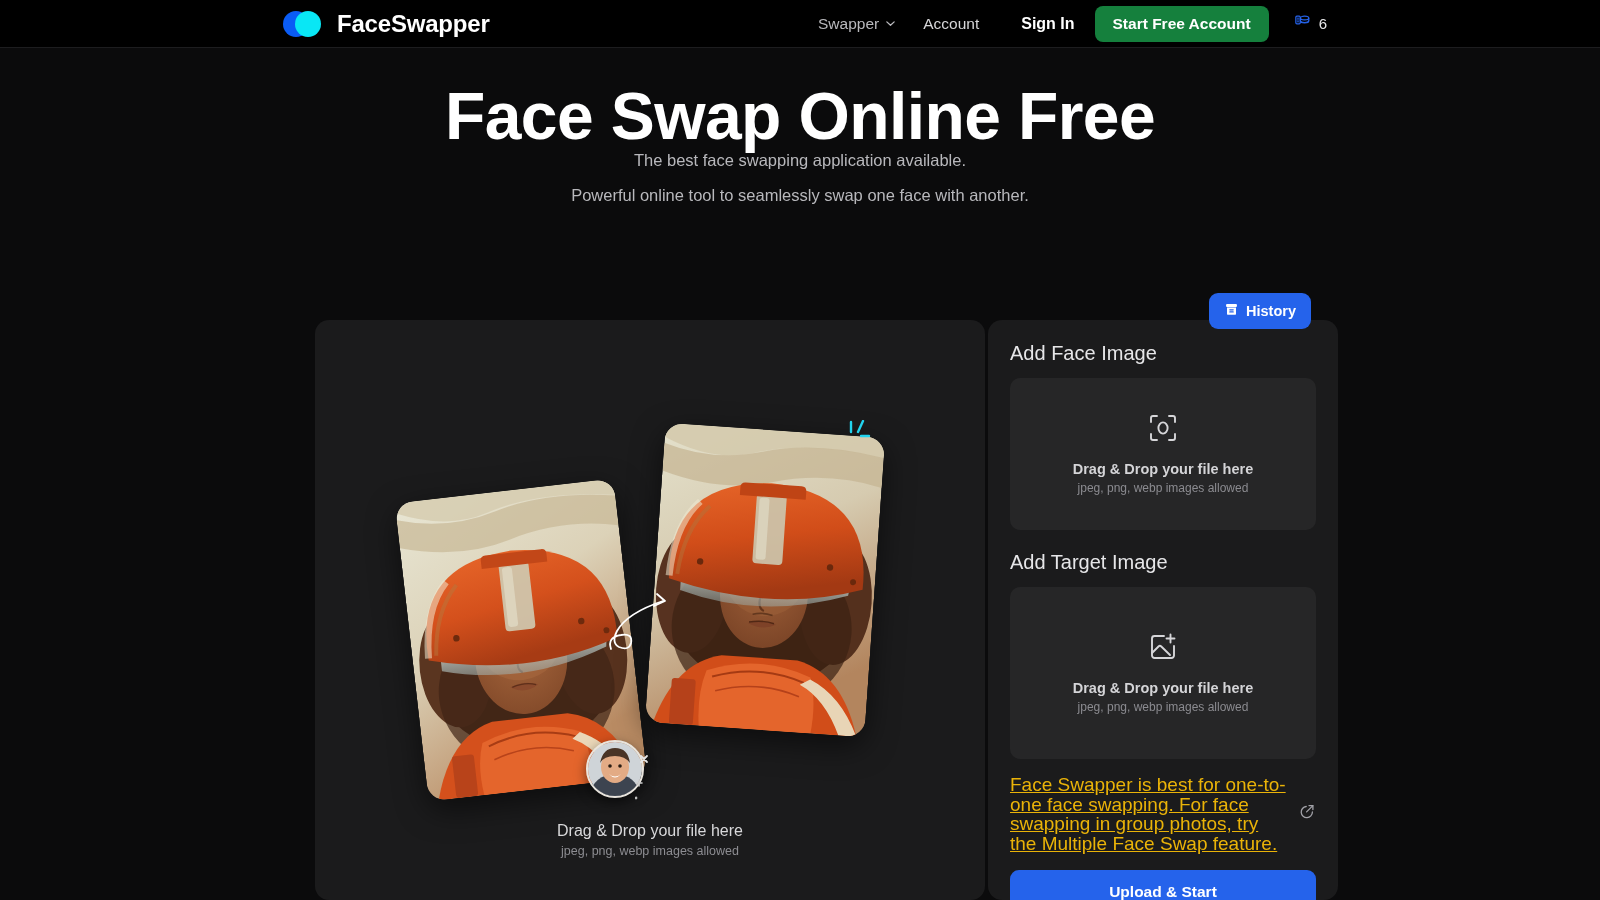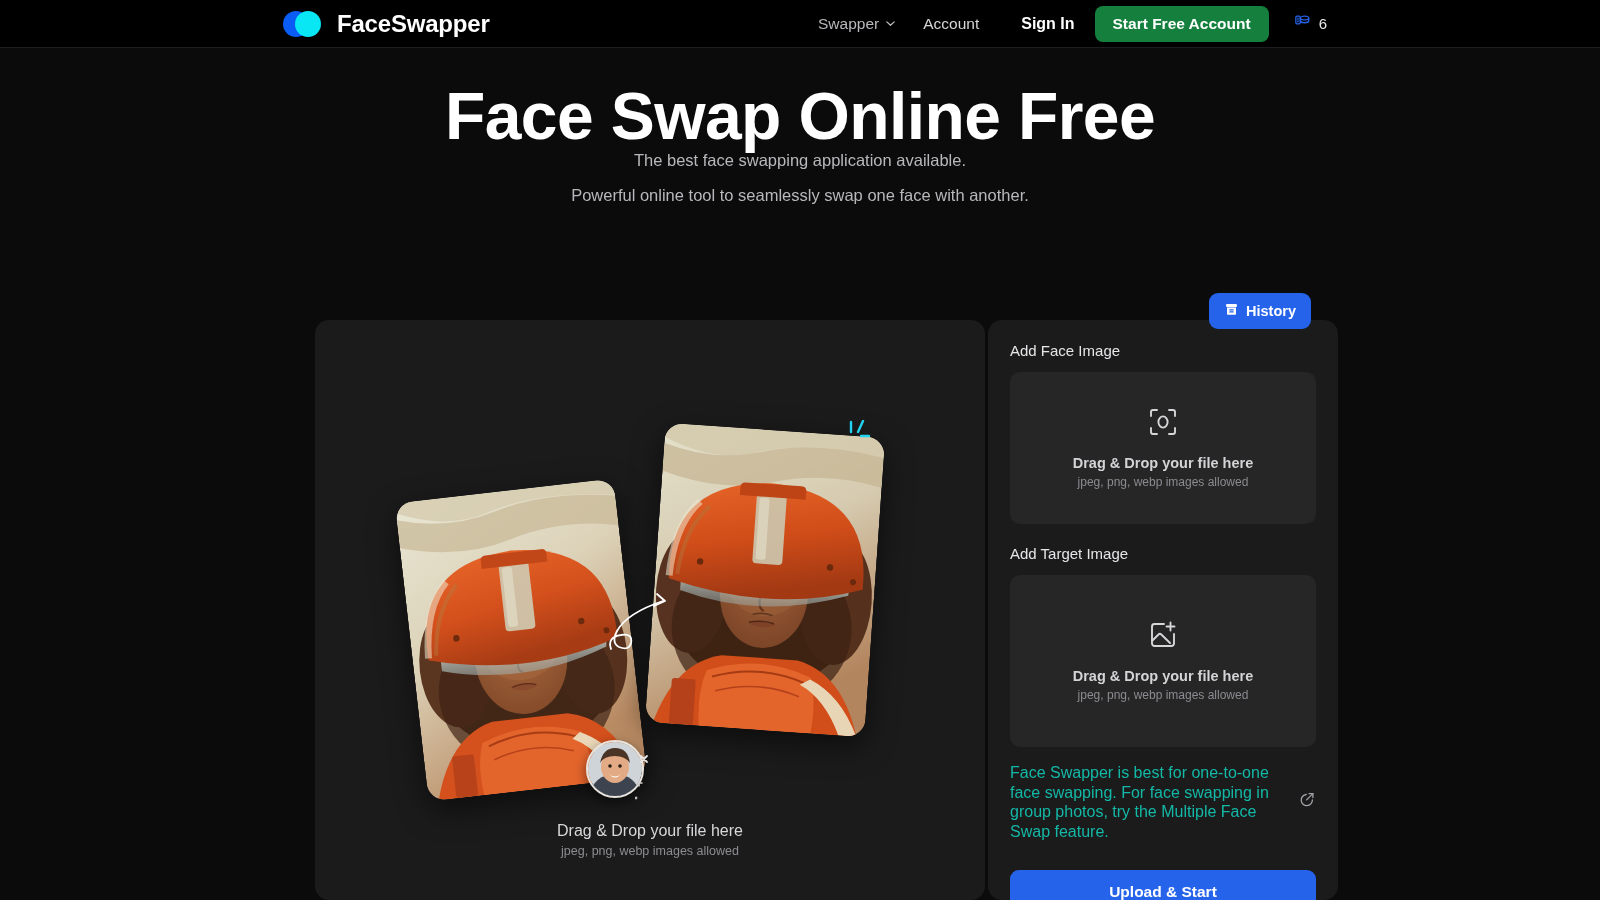--- a/index.html
+++ b/index.html
@@ -96,34 +96,34 @@
   .dz-caption { position: absolute; left: 0; bottom: 42px; width: 670px; text-align: center; }
   .dz-caption .t1 { color: #d8d8da; font-size: 16px; font-weight: 500; }
   .dz-caption .t2 { color: #8d8d92; font-size: 12.5px; margin-top: 4px; }
 
   
   .side-panel {
     position: absolute; left: 673px; top: 0; width: 350px; height: 580px;
     background: #1b1b1c; border-radius: 14px; padding: 22px 22px 0 22px;
   }
   .panel-label {
-    color: #e6e6e8; font-size: 15px; font-weight: 500; margin-bottom: 13px;
+    color: #e6e6e8; font-size: 20px; font-weight: 500; margin-bottom: 13px;
   }
   .upload-box {
     background: #262627; border-radius: 10px; display: flex; flex-direction: column;
     align-items: center; justify-content: center; cursor: pointer;
   }
   .upload-box.face { height: 152px; margin-bottom: 21px; }
   .upload-box.target { height: 172px; margin-bottom: 16px; }
   .ub-icon { margin-bottom: 14px; }
   .ub-t1 { color: #d4d4d7; font-size: 14.5px; font-weight: 600; }
   .ub-t2 { color: #8b8b90; font-size: 12px; margin-top: 4px; }
 
   .info-row { display: flex; align-items: center; gap: 10px; }
-  .info-text { color: #14b8a6; font-size: 16px; line-height: 19.5px; flex: 1; }
+  .info-text { color: #eab308; font-size: 19px; line-height: 19.5px; flex: 1; text-decoration: underline; }
   .info-icon { flex: 0 0 auto; cursor: pointer; }
 
   .primary-btn {
     position: absolute; left: 22px; right: 22px; bottom: -14px; height: 44px;
     background: #2563eb; color: #ffffff; font-size: 15.5px; font-weight: 600;
     border: none; border-radius: 9px; cursor: pointer; font-family: inherit;
   }
 
   .history-btn {
     position: absolute; left: 894px; top: -27px; height: 36px;

